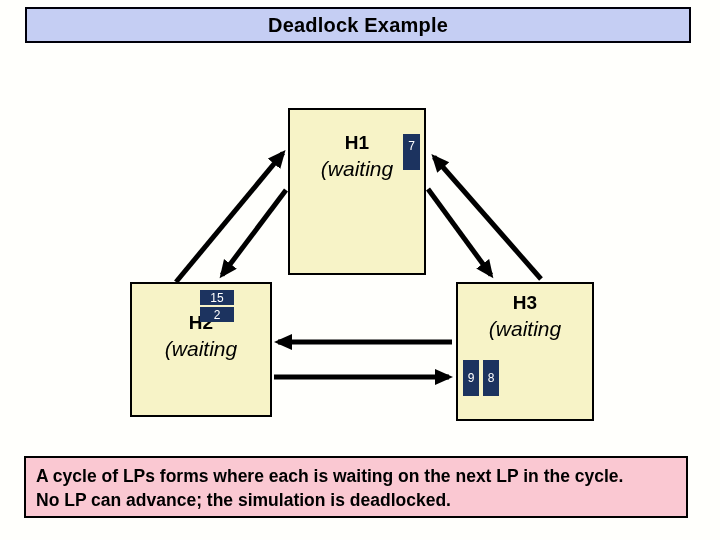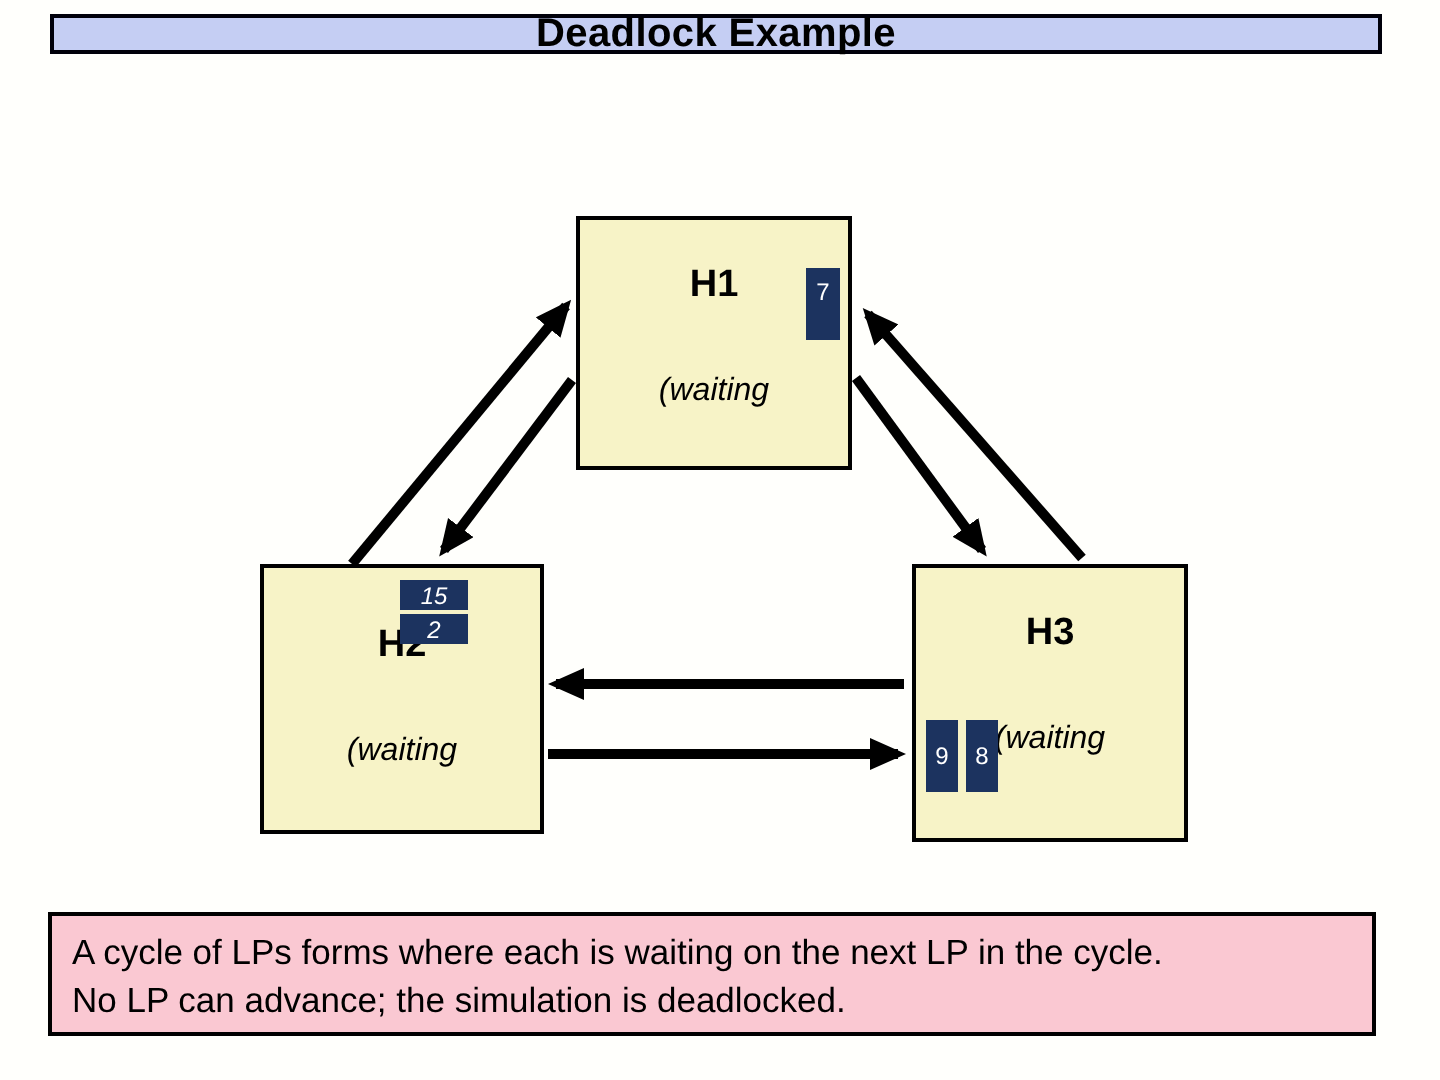--- a/index.html
+++ b/index.html
@@ -11,21 +11,21 @@
   .slide {
     position: relative;
     width: 720px;
     height: 540px;
     background: var(--page-bg, #fffffc);
     overflow: hidden;
   }
   .title-bar {
     position: absolute;
     left: 25px; top: 7px;
-    width: 666px; height: 20px;
+    width: 666px; height: 36px;
     background: var(--title-bg, #c5cef3);
     border: 2px solid #00000a;
     box-sizing: border-box;
     display: flex;
     align-items: center;
     justify-content: center;
   }
   .title-bar .title-text {
     font-size: 20px;
     font-weight: bold;
@@ -39,33 +39,32 @@
     pointer-events: none;
   }
   .node {
     position: absolute;
     background: var(--node-bg, #f7f3c7);
     border: 2px solid #000000;
     box-sizing: border-box;
     text-align: center;
     color: #000000;
   }
-  .node-h1 { left: 288px; top: 108px; width: 138px; height: 127px; padding-top: 20px; }
+  .node-h1 { left: 288px; top: 108px; width: 138px; height: 167px; padding-top: 20px; }
   .node-h2 { left: 130px; top: 282px; width: 142px; height: 135px; }
-  .node-h3 { left: 456px; top: 282px; width: 138px; height: 139px; padding-top: 20px; }
+  .node-h3 { left: 456px; top: 282px; width: 138px; height: 139px; padding-top: 6px; }
   .node-name {
     font-size: 19px;
     font-weight: bold;
     line-height: 26px;
   }
   .node-status {
-    font-size: 16px;
+    font-size: 21px;
     font-style: italic;
     line-height: 25px;
-    margin-top: 27px;
   }
   .qcell {
     background: var(--queue-bg, #1c335f);
     color: #ffffff;
     display: flex;
     align-items: center;
     justify-content: center;
     font-size: 12px;
     box-sizing: border-box;
   }
@@ -76,40 +75,40 @@
     display: flex;
   }
   .queue-h1 .qcell { width: 17px; height: 36px; align-items: flex-start; padding-top: 5px; }
   
   .queue-h2 {
     position: absolute;
     left: 68px; top: 6px;
     display: flex;
     flex-direction: column;
     gap: 2px;
-    font-style: italic;
   }
   .queue-h2 .qcell { width: 34px; height: 15px; }
   
   .queue-h3 {
     position: absolute;
     left: 5px; top: 76px;
     display: flex;
     gap: 4px;
   }
   .queue-h3 .qcell { width: 16px; height: 36px; }
   .caption-box {
     position: absolute;
     left: 24px; top: 456px;
     width: 664px; height: 62px;
     background: var(--caption-bg, #fac8d2);
     border: 2px solid #000000;
     box-sizing: border-box;
     padding: 6px 10px;
     color: #000000;
+    font-weight: bold;
   }
   .caption-line {
     font-size: 17.5px;
     line-height: 24px;
     white-space: nowrap;
   }
   .edge-line { stroke: var(--arrow, #000000); stroke-width: 5; }
 </style>
 </head>
 <body>

